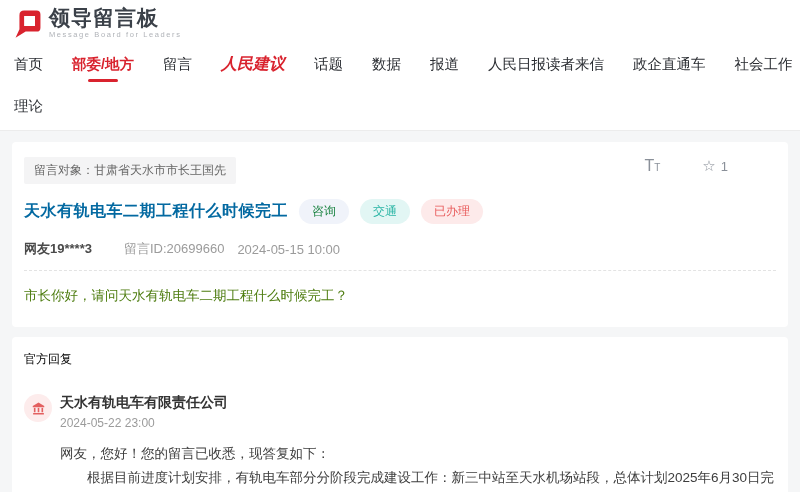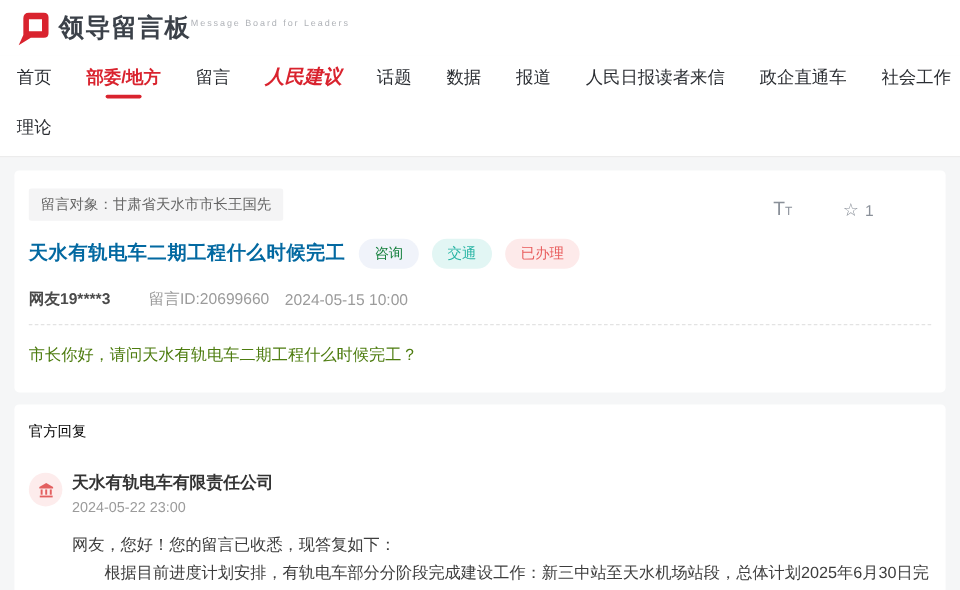--- a/index.html
+++ b/index.html
@@ -8,21 +8,21 @@
     font-family:"Liberation Sans","DejaVu Sans",sans-serif;
     background:#f5f6f7; color:#333; font-size:14px;
   }
   
   .header {
     background:#fff; height:46px; display:flex; align-items:center;
     padding:0 14px; justify-content:space-between;
   }
   .logo { display:flex; align-items:center; gap:7px; }
   .logo-icon { width:28px; height:30px; flex:0 0 auto; }
-  .logo-text-wrap { display:flex; flex-direction:row; line-height:1;justify-content:center; }
+  .logo-text-wrap { display:flex; flex-direction:column; line-height:1;justify-content:center; }
   .logo-title { font-size:21px; font-weight:700; color:#3b4149; letter-spacing:1px; }
   .logo-subtitle { font-size:7.5px; color:#b0b3b8; letter-spacing:1.6px; margin-top:3px; }
   .search-box {
     display:flex; align-items:center; width:172px; height:27px;
     border:1px solid #f0b9b9; border-radius:15px; padding:0 10px; background:#fff;
   }
   .search-box input {
     border:none; outline:none; flex:1; font-size:11px; color:#666;
     margin-left:6px; min-width:0; background:transparent;
     font-family:"Liberation Sans","DejaVu Sans",sans-serif;
@@ -40,21 +40,21 @@
   .nav-item.active { color:#d9232e; font-weight:700;text-align:center; }
   .nav-item.active::after {
     content:""; position:absolute; left:50%; transform:translateX(-50%);
     bottom:-2px; width:30px; height:3px; border-radius:2px; background:#d9232e;
   }
   .nav-item.brand { color:#d9232e; font-weight:700; font-style:italic; font-size:16px; }
   
   .content { padding:11px 12px 0; }
   .card { background:#fff; border-radius:4px; }
   .card-message { padding:15px 12px 22px; }
-  .target-row { display:flex; align-items:flex-end; justify-content:space-between; }
+  .target-row { display:flex; align-items:flex-start; justify-content:space-between; }
   .target-tag {
     background:#f4f4f5; color:#666; font-size:12px; padding:5px 10px;
     border-radius:2px; white-space:nowrap;
   }
   .top-tools { display:flex; align-items:center; gap:42px; margin-right:48px; color:#9aa0a6; }
   .font-size-tool { cursor:pointer; color:#8a9099; }
   .font-size-tool .big { font-size:16px; }
   .font-size-tool .small { font-size:10px; }
   .star-tool { display:flex; align-items:center; gap:5px; cursor:pointer; font-size:13px; color:#8a9099; }
   .star-glyph { font-size:15px; }

